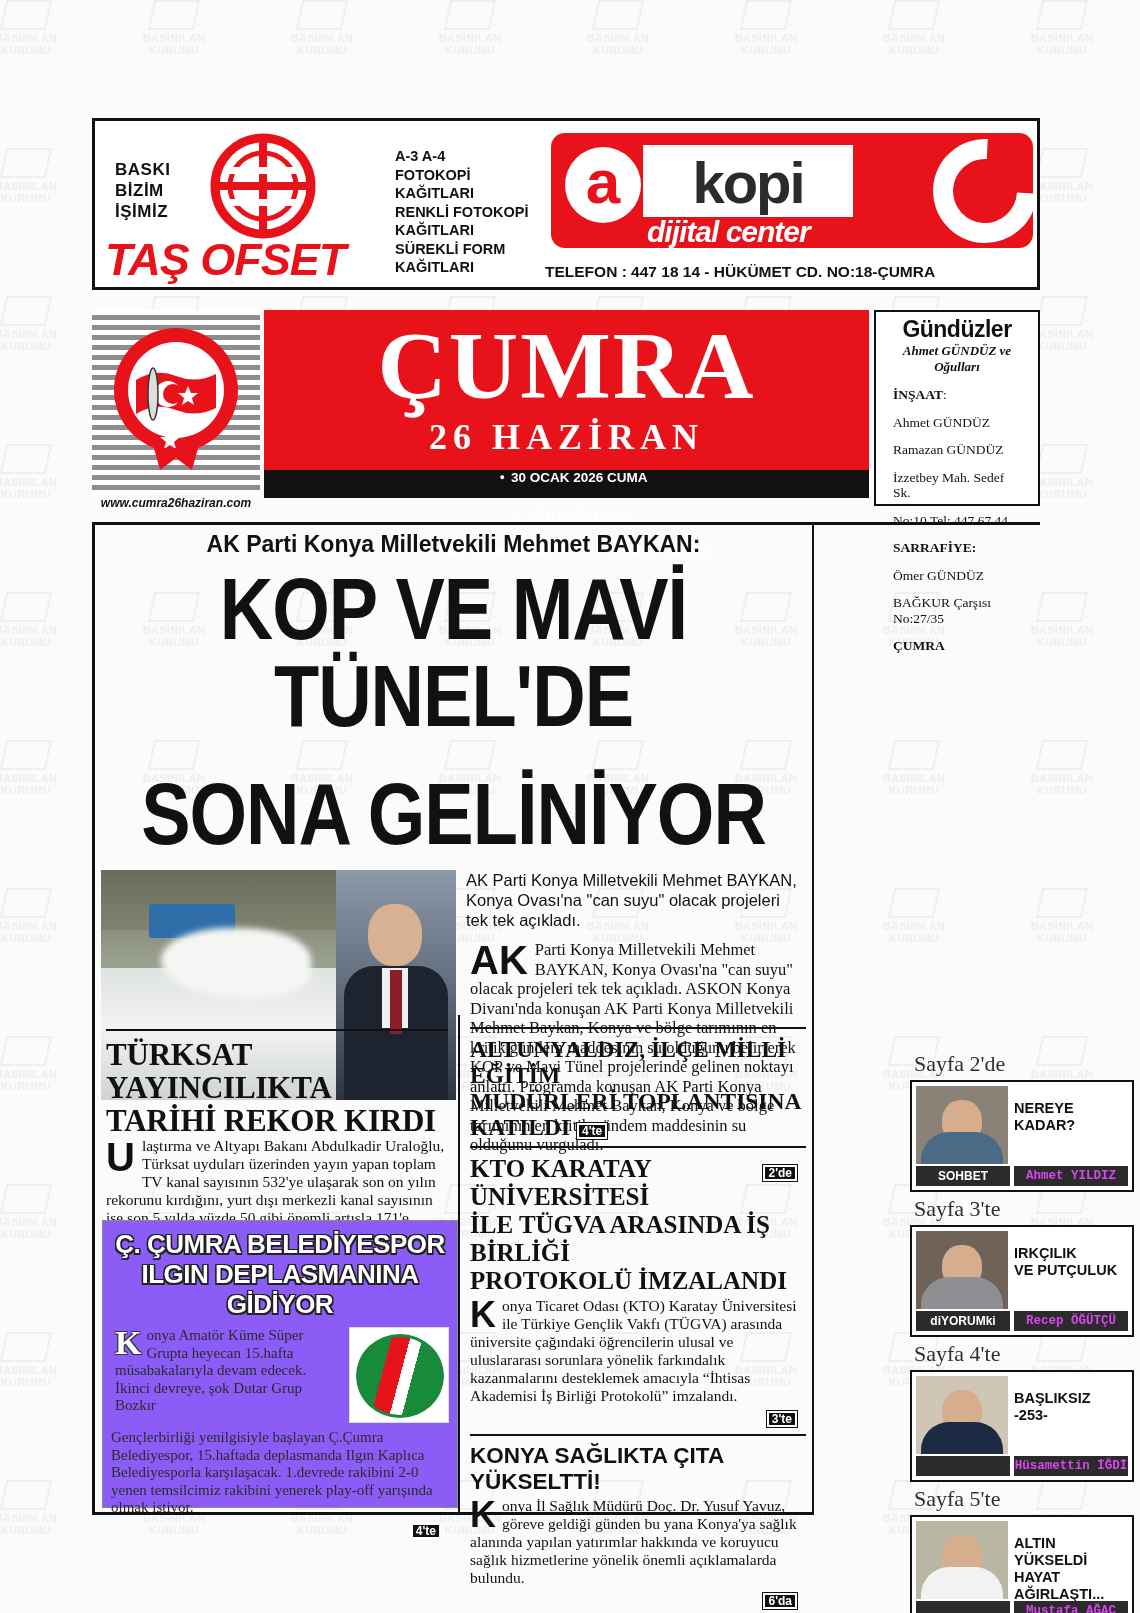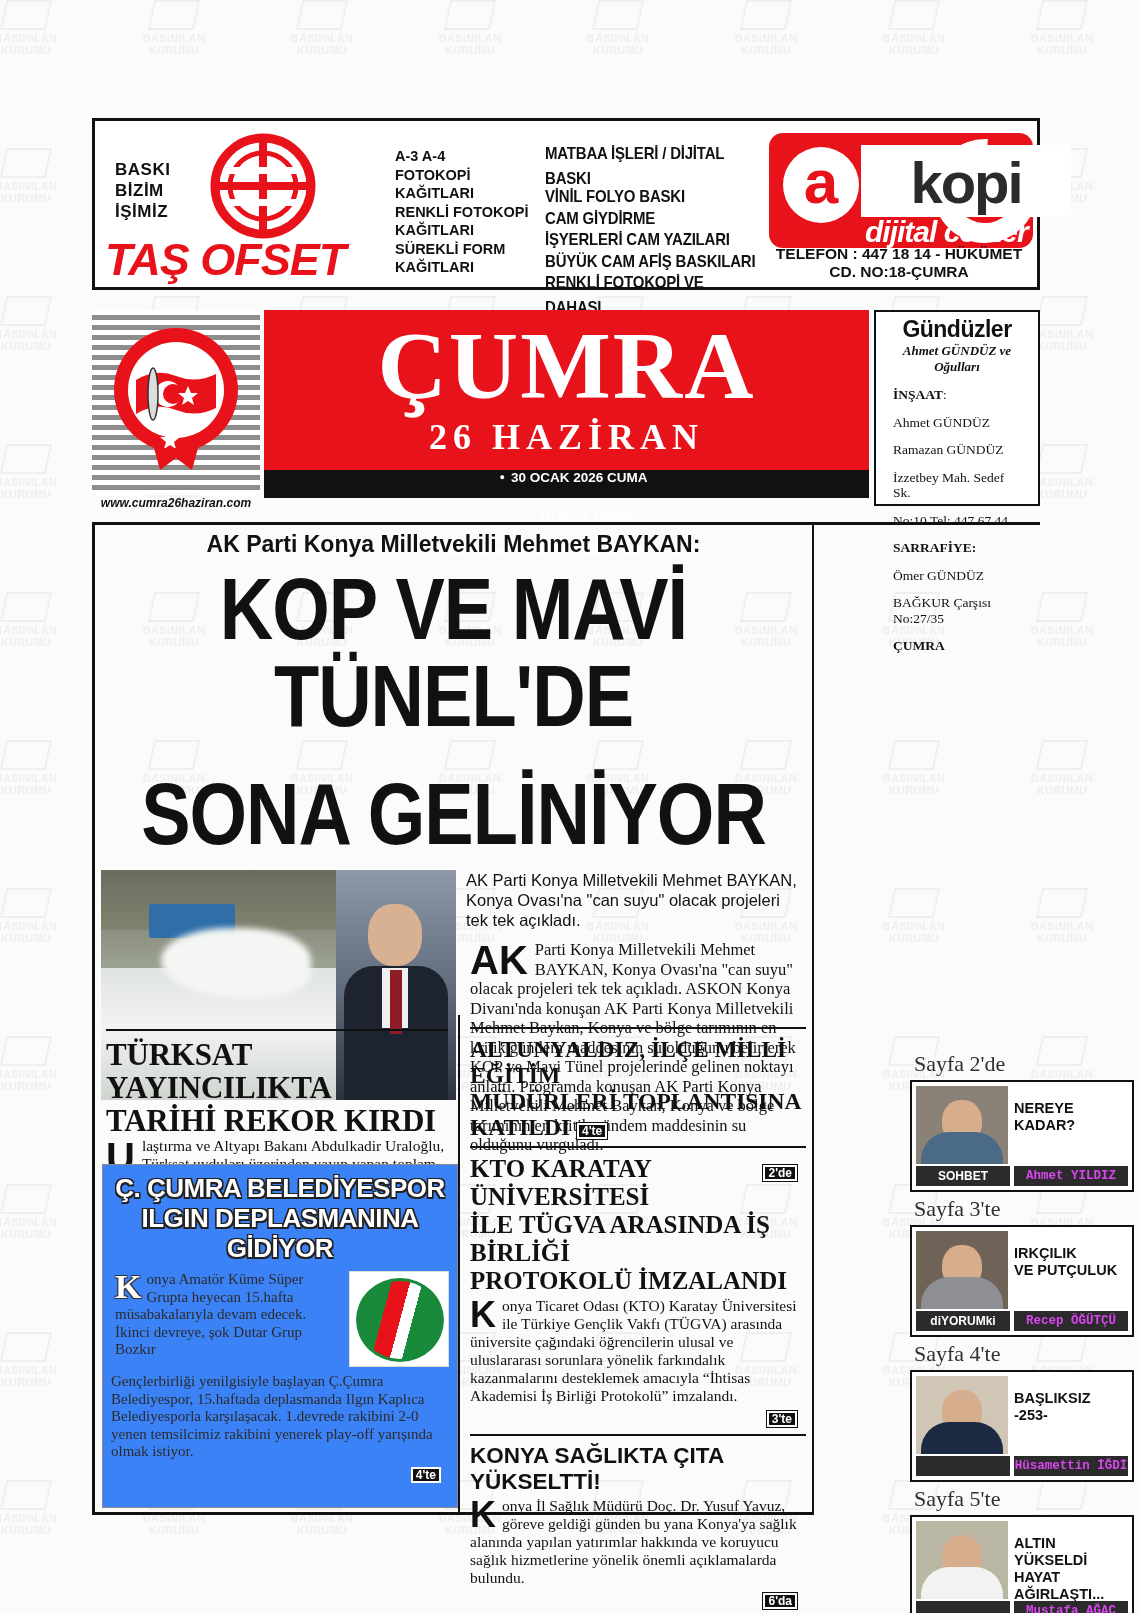--- a/index.html
+++ b/index.html
@@ -88,21 +88,21 @@
     font-size:30px; color:#fff; letter-spacing:-1px;
   }
   .akopi .cmark{
     position:absolute; right:-4px; top:6px; width:104px; height:104px;
     border:20px solid #fff; border-radius:50%;
     border-right-color:transparent;
     transform:rotate(-42deg);
   }
   .telefon{
     position:absolute; left:0; right:2px; bottom:6px;
-    text-align:center;
+    text-align:left;
     font-family:"Liberation Sans", sans-serif; font-weight:700;
     font-size:15.5px; color:#111;
   }
 
   
   .mast{
     position:absolute; left:92px; top:300px; width:948px; height:218px;
   }
   .mast-logo{
     position:absolute; left:0; top:10px; width:168px; height:185px;
@@ -242,22 +242,22 @@
   }
   .ll h2{
     margin:0; font-family:"Liberation Serif", serif; font-weight:700;
     font-size:31px; line-height:33px; color:#111; letter-spacing:-.2px;
     border-bottom:0;
   }
   .rule{ border-top:2px solid #111; margin:6px 0 7px; }
   .ll p{ margin:0; font-size:15.5px; line-height:18px; color:#111; }
 
   .sportbox{
-    position:absolute; left:4px; bottom:4px; width:356px; height:344px;
-    background:#3b82f6; border:1px solid #8a8a8a; padding:6px 8px;
+    position:absolute; left:4px; bottom:4px; width:356px; height:288px;
+    background:#8b5cf6; border:1px solid #8a8a8a; padding:6px 8px;
   }
   .sportbox h3{
     margin:2px 0 0; font-family:"Liberation Sans", sans-serif; font-weight:800;
     font-size:26px; line-height:30px; color:#fff; text-align:center;
     letter-spacing:-.5px;
     text-shadow:-1.5px -1.5px 0 #222, 1.5px -1.5px 0 #222, -1.5px 1.5px 0 #222, 1.5px 1.5px 0 #222;
   }
   .sport-mid{ display:flex; gap:6px; margin-top:8px; }
   .crest-a{
     width:82px; height:96px; background:#35a8d8;
@@ -833,29 +833,20 @@
     </svg>
     <div class="tasofset">TAŞ OFSET</div>
   </div>
   <div class="c2">
     <div>A-3 A-4</div>
     <div>FOTOKOPİ KAĞITLARI</div>
     <div>RENKLİ FOTOKOPİ</div>
     <div>KAĞITLARI</div>
     <div>SÜREKLİ FORM</div>
     <div>KAĞITLARI</div>
-  </div>
-  <div class="c3">
-    <div>MATBAA İŞLERİ / DİJİTAL BASKI</div>
-    <div>VİNİL FOLYO BASKI</div>
-    <div>CAM GİYDİRME</div>
-    <div>İŞYERLERİ CAM YAZILARI</div>
-    <div>BÜYÜK CAM AFİŞ BASKILARI</div>
-    <div>RENKLİ FOTOKOPİ VE DAHASI</div>
-    <div>DÜĞÜN DAVETİYESİ BASILIR</div>
   </div>
   <div class="c4">
     <div class="akopi">
       <div class="cmark"></div>
       <div class="aglyph">a</div>
       <div class="kopi">kopi</div>
       <div class="dijital">dijital center</div>
     </div>
     <div class="telefon">TELEFON : 447 18 14 - HÜKÜMET CD. NO:18-ÇUMRA</div>
   </div>

